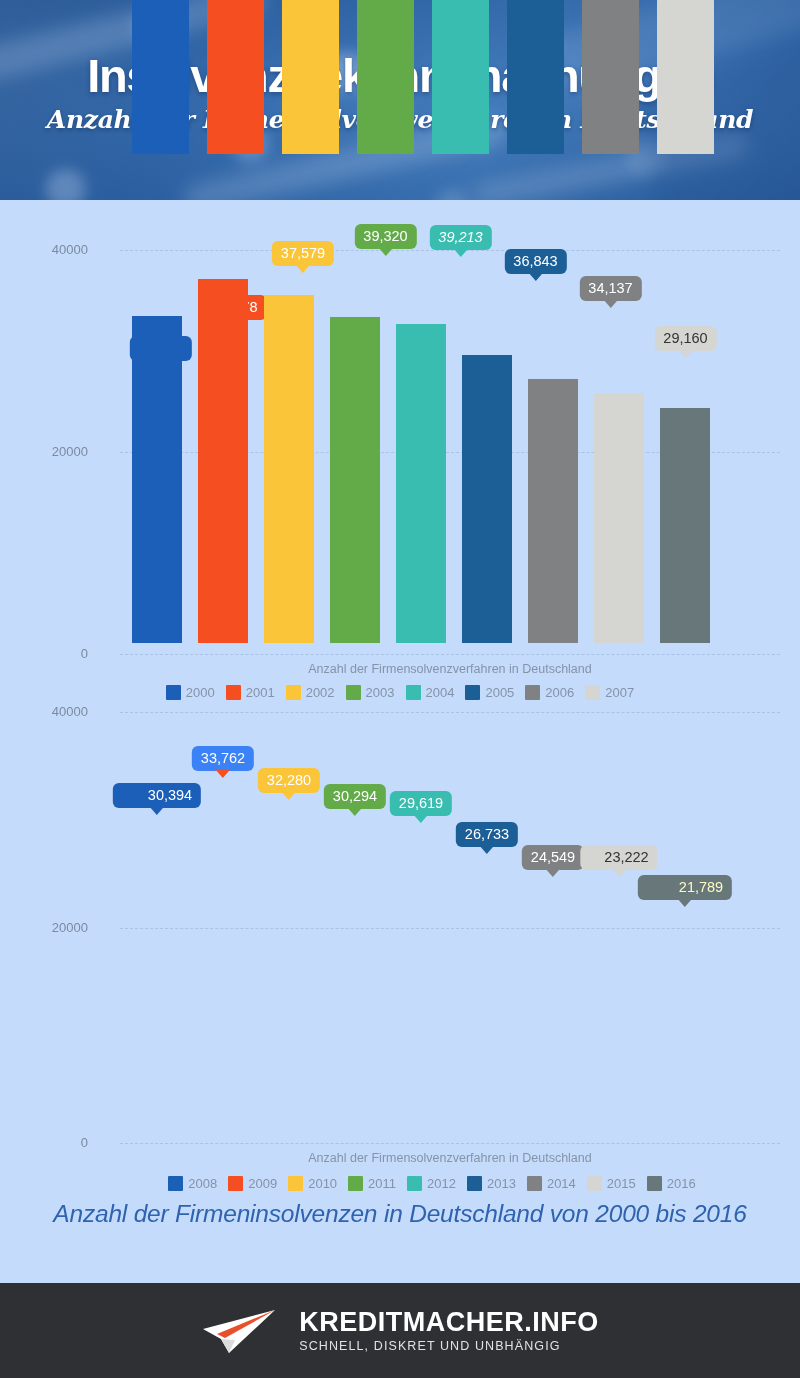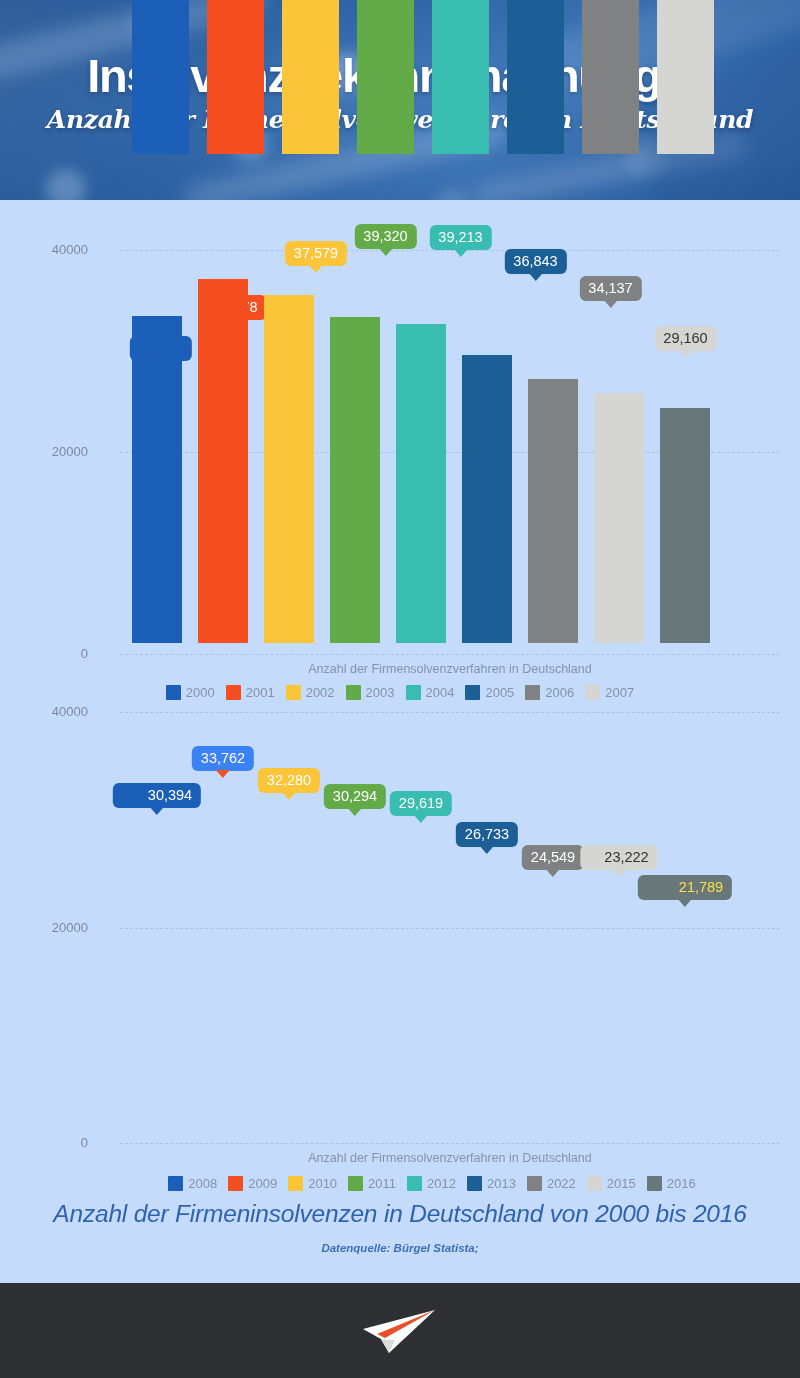--- a/index.html
+++ b/index.html
@@ -168,25 +168,25 @@
       <div class="ytick" style="top: 454px;">0</div>
       <div class="gridline" style="top: 252px;"></div>
       <div class="ytick" style="top: 252px;">20000</div>
       <div class="gridline" style="top: 50px;"></div>
       <div class="ytick" style="top: 50px;">40000</div>
       <div class="bar" title="2000: 28,235" style="left: 132px; width: 57px; height: 285.173px; bottom: 46px; background: rgb(28, 95, 184);"></div>
       <div class="bubble" style="left: 160.5px; top: 135.827px; background: rgb(28, 95, 184); color: rgb(28, 95, 184);"><span style="color: rgb(255, 255, 255);">28,235</span></div>
       <div class="bar" title="2001: 32,278" style="left: 207px; width: 57px; height: 326.008px; bottom: 46px; background: rgb(245, 78, 32);"></div>
       <div class="bubble" style="left: 235.5px; top: 94.9922px; background: rgb(245, 78, 32); color: rgb(245, 78, 32);"><span style="color: rgb(255, 255, 255);">32,278</span></div>
       <div class="bar" title="2002: 37,579" style="left: 282px; width: 57px; height: 379.548px; bottom: 46px; background: rgb(251, 197, 58);"></div>
-      <div class="bubble" style="left: 316px; top: 41.4521px; background: rgb(251, 197, 58); color: rgb(251, 197, 58); text-align: right;"><span style="color: rgb(255, 255, 255);">37,579</span></div>
+      <div class="bubble" style="left: 303px; top: 41.4521px; background: rgb(251, 197, 58); color: rgb(251, 197, 58); text-align: right;"><span style="color: rgb(255, 255, 255);">37,579</span></div>
       <div class="bar" title="2003: 39,320" style="left: 357px; width: 57px; height: 397.132px; bottom: 46px; background: rgb(99, 171, 73);"></div>
       <div class="bubble" style="left: 385.5px; top: 23.868px; background: rgb(99, 171, 73); color: rgb(99, 171, 73);"><span style="color: rgb(255, 255, 255);">39,320</span></div>
       <div class="bar" title="2004: 39,213" style="left: 432px; width: 57px; height: 396.051px; bottom: 46px; background: rgb(56, 189, 176);"></div>
-      <div class="bubble" style="left: 460.5px; top: 24.9487px; background: rgb(56, 189, 176); color: rgb(56, 189, 176);"><span style="color: rgb(255, 255, 255);">39,213</span></div>
+      <div class="bubble" style="left: 460.5px; top: 24.9487px; background: rgb(56, 189, 176); color: rgb(56, 189, 176);"><span style="color: rgb(255, 255, 255); font-style: italic;">39,213</span></div>
       <div class="bar" title="2005: 36,843" style="left: 507px; width: 57px; height: 372.114px; bottom: 46px; background: rgb(28, 95, 151);"></div>
       <div class="bubble" style="left: 535.5px; top: 48.8857px; background: rgb(28, 95, 151); color: rgb(28, 95, 151);"><span style="color: rgb(255, 255, 255);">36,843</span></div>
       <div class="bar" title="2006: 34,137" style="left: 582px; width: 57px; height: 344.784px; bottom: 46px; background: rgb(127, 129, 131);"></div>
       <div class="bubble" style="left: 610.5px; top: 76.2163px; background: rgb(127, 129, 131); color: rgb(127, 129, 131);"><span style="color: rgb(255, 255, 255);">34,137</span></div>
       <div class="bar" title="2007: 29,160" style="left: 657px; width: 57px; height: 294.516px; bottom: 46px; background: rgb(213, 213, 209);"></div>
       <div class="bubble" style="left: 685.5px; top: 126.484px; background: rgb(213, 213, 209); color: rgb(213, 213, 209);"><span style="color: rgb(51, 51, 51);">29,160</span></div>
       <div class="axis-label" style="top: 462px;">Anzahl der Firmensolvenzverfahren in Deutschland</div>
       <div class="legend" style="top: 485px;">
         <div class="leg-item">
           <span class="leg-sw" style="background: rgb(28, 95, 184);"></span>
@@ -242,21 +242,21 @@
       <div class="bubble" style="left: 355px; top: 83.5821px; background: rgb(99, 171, 73); color: rgb(99, 171, 73);"><span style="color: rgb(255, 255, 255);">30,294</span></div>
       <div class="bar" title="2012: 29,619" style="left: 396px; width: 50px; height: 319.145px; bottom: 57px; background: rgb(56, 189, 176);"></div>
       <div class="bubble" style="left: 421px; top: 90.8553px; background: rgb(56, 189, 176); color: rgb(56, 189, 176);"><span style="color: rgb(255, 255, 255);">29,619</span></div>
       <div class="bar" title="2013: 26,733" style="left: 462px; width: 50px; height: 288.048px; bottom: 57px; background: rgb(28, 95, 151);"></div>
       <div class="bubble" style="left: 487px; top: 121.952px; background: rgb(28, 95, 151); color: rgb(28, 95, 151);"><span style="color: rgb(255, 255, 255);">26,733</span></div>
       <div class="bar" title="2014: 24,549" style="left: 528px; width: 50px; height: 264.515px; bottom: 57px; background: rgb(127, 129, 131);"></div>
       <div class="bubble" style="left: 553px; top: 145.485px; background: rgb(127, 129, 131); color: rgb(127, 129, 131);"><span style="color: rgb(255, 255, 255);">24,549</span></div>
       <div class="bar" title="2015: 23,222" style="left: 594px; width: 50px; height: 250.217px; bottom: 57px; background: rgb(213, 213, 209);"></div>
       <div class="bubble" style="left: 619px; top: 145px; background: rgb(213, 213, 209); color: rgb(213, 213, 209); padding-left: 24px;"><span style="color: rgb(51, 51, 51);">23,222</span></div>
       <div class="bar" title="2016: 21,789" style="left: 660px; width: 50px; height: 234.776px; bottom: 57px; background: rgb(103, 119, 122);"></div>
-      <div class="bubble" style="left: 685px; top: 175.224px; background: rgb(103, 119, 122); color: rgb(103, 119, 122);"><span style="color: #fde047; margin-left: 32px;">21,789</span></div>
+      <div class="bubble" style="left: 685px; top: 175.224px; background: rgb(103, 119, 122); color: rgb(103, 119, 122);"><span style="color: #fef9c3; margin-left: 32px;">21,789</span></div>
       <div class="axis-label" style="top: 451px;">Anzahl der Firmensolvenzverfahren in Deutschland</div>
       <div class="legend" style="top: 476px; margin-left: 32px;">
         <div class="leg-item">
           <span class="leg-sw" style="background: rgb(28, 95, 184);"></span>
           <span class="leg-tx">2008</span>
         </div>
         <div class="leg-item">
           <span class="leg-sw" style="background: rgb(245, 78, 32);"></span>
           <span class="leg-tx">2009</span>
         </div>
@@ -271,38 +271,41 @@
         <div class="leg-item">
           <span class="leg-sw" style="background: rgb(56, 189, 176);"></span>
           <span class="leg-tx">2012</span>
         </div>
         <div class="leg-item">
           <span class="leg-sw" style="background: rgb(28, 95, 151);"></span>
           <span class="leg-tx">2013</span>
         </div>
         <div class="leg-item">
           <span class="leg-sw" style="background: rgb(127, 129, 131);"></span>
-          <span class="leg-tx">2022</span>
+          <span class="leg-tx">2014</span>
         </div>
         <div class="leg-item">
           <span class="leg-sw" style="background: rgb(213, 213, 209);"></span>
           <span class="leg-tx">2015</span>
         </div>
         <div class="leg-item">
           <span class="leg-sw" style="background: rgb(103, 119, 122);"></span>
           <span class="leg-tx">2016</span>
         </div>
       </div>
     </div>
 </div>
 
 <div class="caption-wrap">
   <div class="caption">Anzahl der Firmeninsolvenzen in Deutschland von 2000 bis 2016</div>
-  <div class="source">Datenquelle: Bürgel Statista;</div>
 </div>
 
 <div class="footer">
   <svg class="plane" viewBox="0 0 78 48">
     <polygon points="2,22 74,3 28,46 20,32" fill="#ffffff"></polygon>
     <polygon points="74,3 16,27 24,31" fill="#e8502a"></polygon>
     <polygon points="20,32 28,46 34,33" fill="#dcdcdc"></polygon>
   </svg>
+  <div class="brand">
+    <div class="brand-name">KREDITMACHER.INFO</div>
+    <div class="brand-tag">SCHNELL, DISKRET UND UNBHÄNGIG</div>
+  </div>
 </div>
 
 </body></html>

